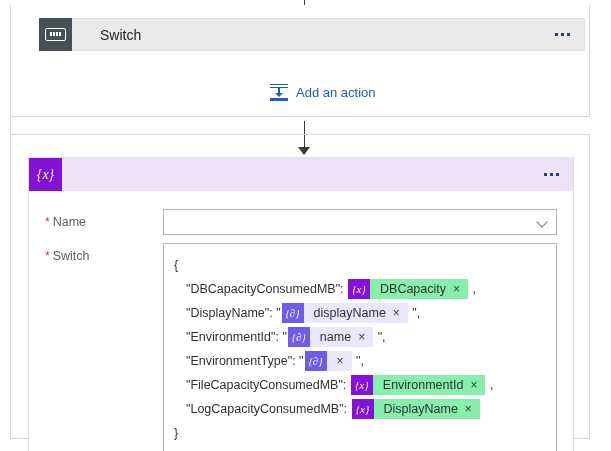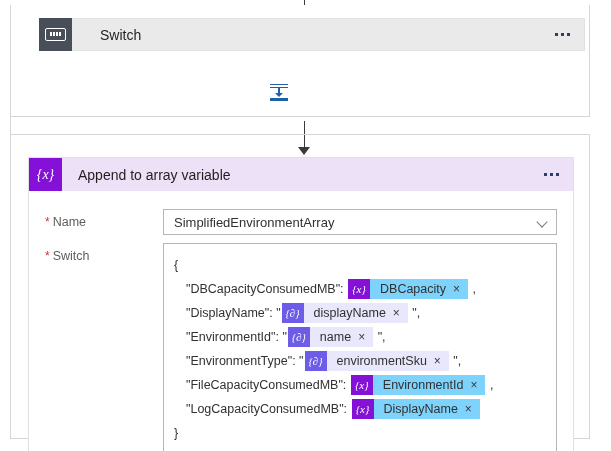--- a/index.html
+++ b/index.html
@@ -282,21 +282,21 @@
     color: #323130;
   }
   .token-x {
     font-size: 12px;
     color: #3b3a39;
     cursor: pointer;
     line-height: 1;
   }
   
   .token.var .token-badge { background: #8510d8; }
-  .token.var .token-body  { background: #7dd3fc; justify-content: space-between; }
+  .token.var .token-body  { background: #86efac; justify-content: space-between; }
   
   .token.expr .token-badge { background: #6d5ce8; }
   .token.expr .token-body  { background: #e9e7fb; text-align: right; }
 
   
   .outer-left-line {
     position: absolute;
     left: 10px; top: 117px;
     width: 1px; height: 17px;
     background: #d6d6d6;
@@ -346,52 +346,51 @@
     </span>
   </div>
 
   <div class="add-action">
     <span class="add-action-icon">
       <span class="bar-top"></span>
       <span class="stem"></span>
       <span class="tip"></span>
       <span class="bar-bottom"></span>
     </span>
+    <span class="add-action-label">Add an action</span>
   </div>
 
 </div>
 
 <div class="outer-left-line"></div>
 <div class="conn-line" style="left:304px; top:121px; height:28px;"></div>
 <div class="arrow-head" style="left:298px; top:147px;"></div>
 
 <div class="bottom-box"></div>
 <div class="bottom-box-close"></div>
 
 <div class="append-card">
 
   <div class="append-header">
     <div class="var-icon-box">{x}</div>
-    <span class="append-title">Append to array variable</span>
     <span class="card-ellipsis">
       <b></b>
         <b></b>
         <b></b>
     </span>
   </div>
 
   <div class="append-body">
 
     <div class="field-row">
       <div class="field-label">
         <span class="req-star">*</span>
         <span>Name</span>
       </div>
       <div class="name-dropdown">
-        <span class="name-value">SimplifiedEnvironmentArray</span>
         <span class="chevron"></span>
       </div>
     </div>
 
     <div class="field-row">
       <div class="field-label">
         <span class="req-star">*</span>
         <span>Switch</span>
       </div>
       <div class="value-editor" id="value-editor">
@@ -413,21 +412,20 @@
           <div class="json-line indent"><span>"EnvironmentId": "</span><span class="token expr">
               <span class="token-badge">{∂}</span>
               <span class="token-body">
                 <span>name</span>
                 <span class="token-x">×</span>
               </span>
             </span><span> ",</span></div>
           <div class="json-line indent"><span>"EnvironmentType": "</span><span class="token expr">
               <span class="token-badge">{∂}</span>
               <span class="token-body">
-                <span>environmentSku</span>
                 <span class="token-x">×</span>
               </span>
             </span><span> ",</span></div>
           <div class="json-line indent"><span>"FileCapacityConsumedMB": </span><span class="token var">
               <span class="token-badge">{x}</span>
               <span class="token-body">
                 <span>EnvironmentId</span>
                 <span class="token-x">×</span>
               </span>
             </span><span> ,</span></div>

